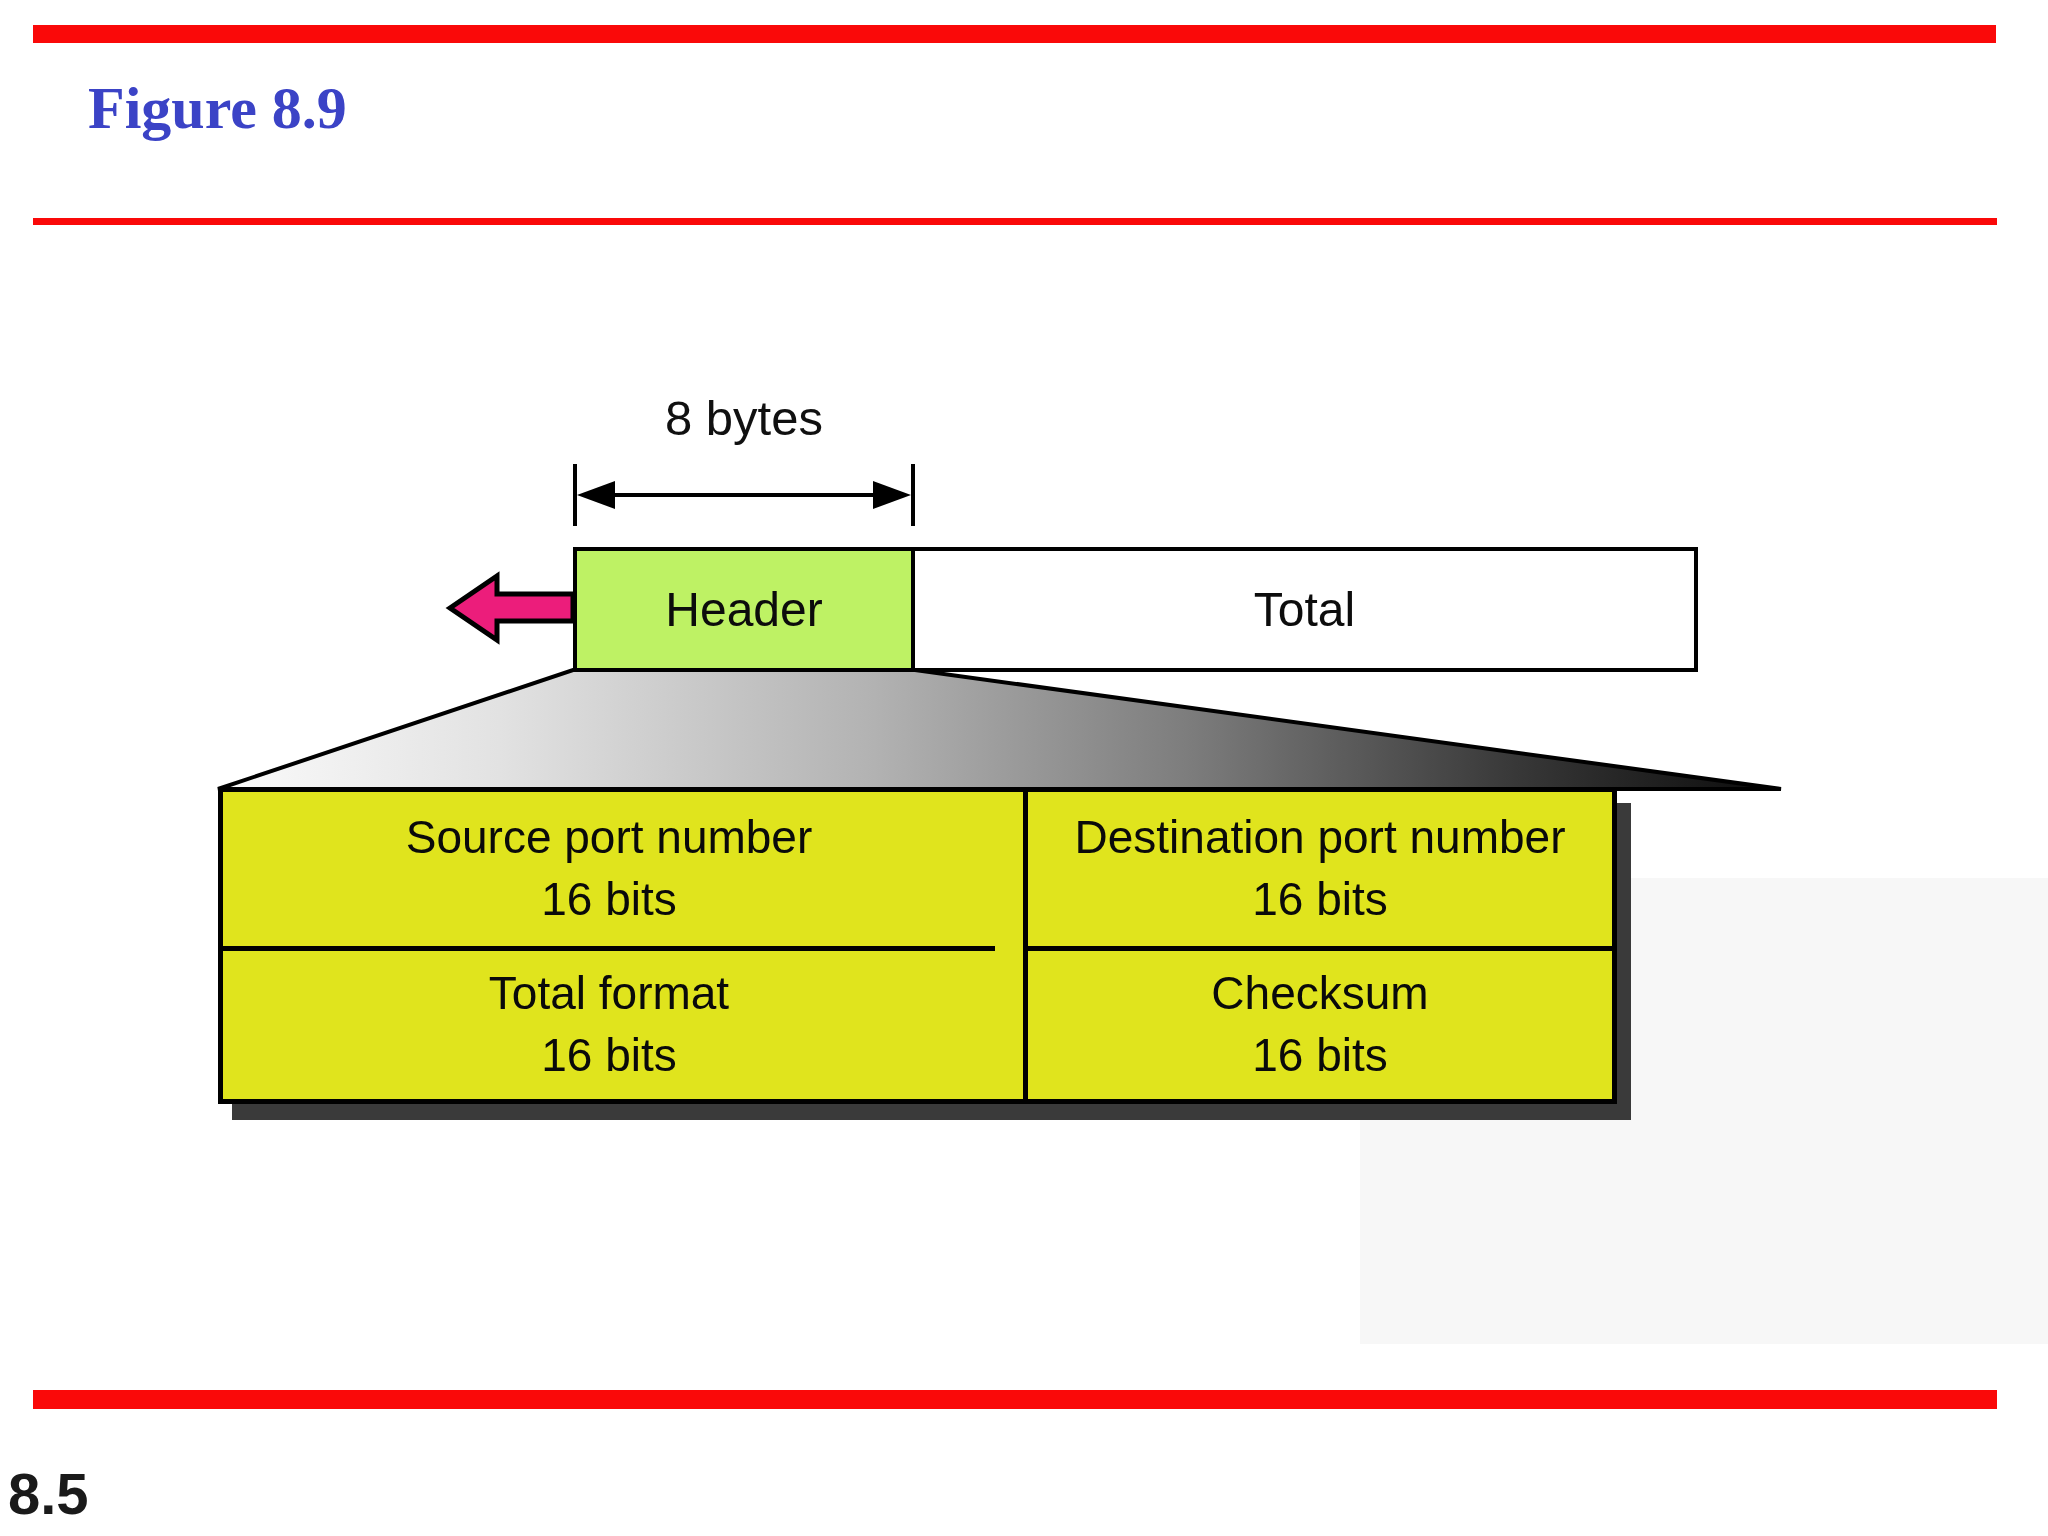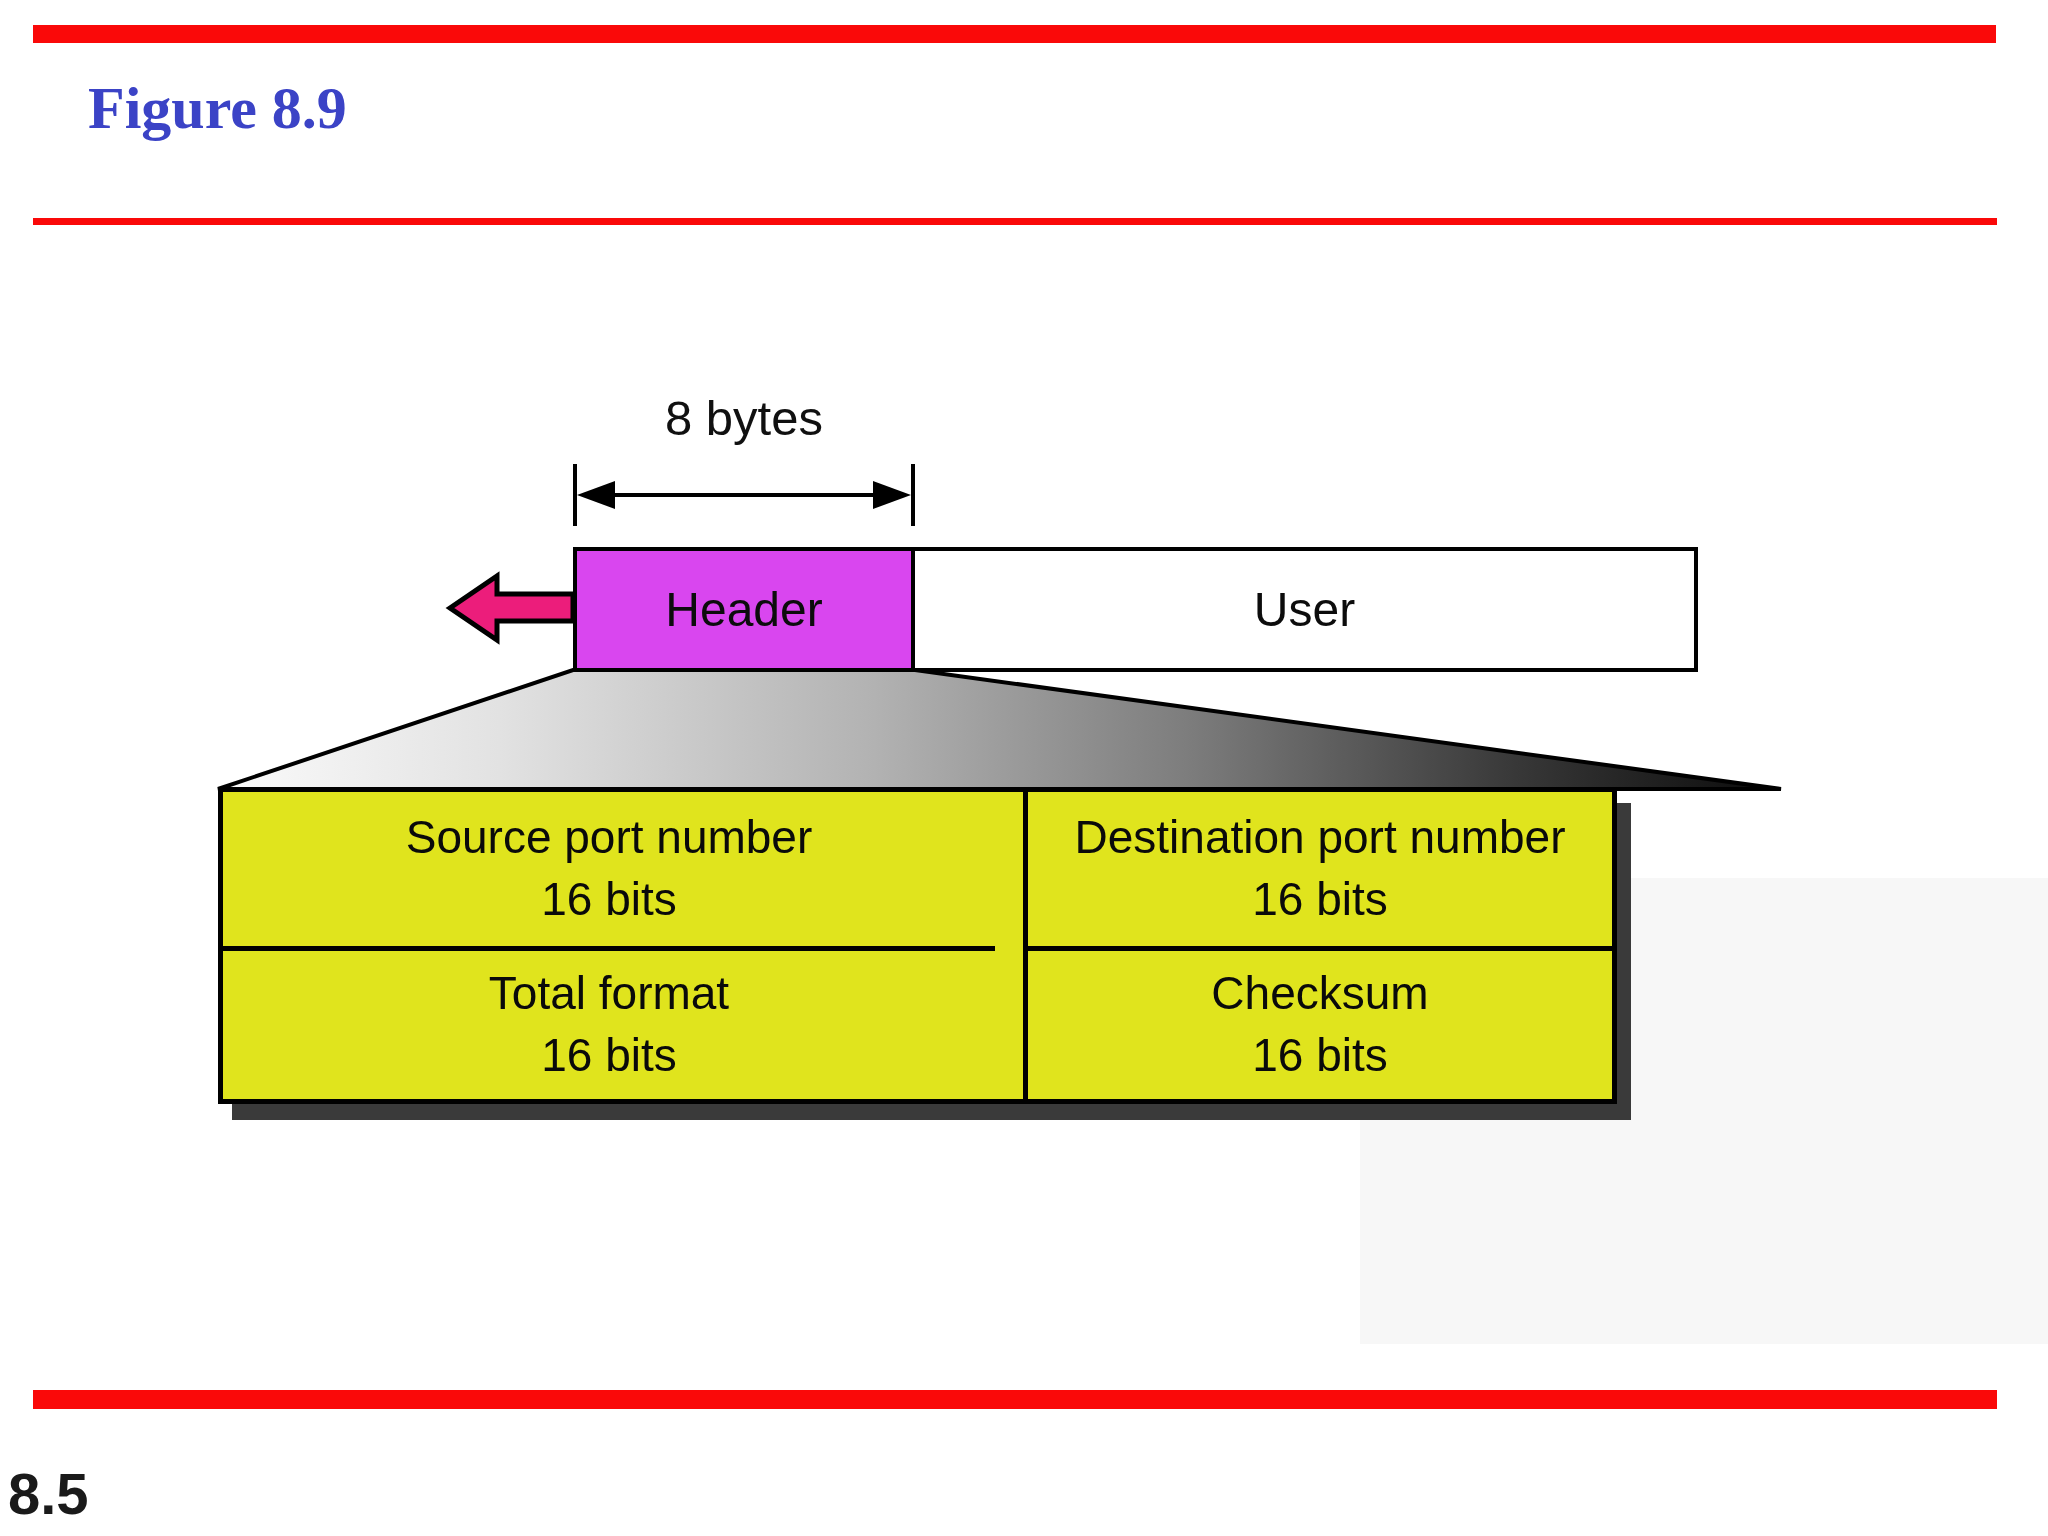--- a/index.html
+++ b/index.html
@@ -41,21 +41,21 @@
     position:absolute;left:573px;top:390px;width:342px;z-index:2;
     text-align:center;font-size:49px;color:#101010;
   }
   
   .pkt-box{
     position:absolute;top:547px;height:125px;z-index:2;
     box-sizing:border-box;border:4px solid #000;
     display:flex;align-items:center;justify-content:center;
     font-size:48px;color:#0c0c0c;
   }
-  .header-box{left:573px;width:342px;background:#d946ef;}
+  .header-box{left:573px;width:342px;background:#bef264;}
   .data-box{left:915px;width:783px;background:#ffffff;border-left:none;}
   
   .fields-table{
     position:absolute;left:218px;top:787px;width:1399px;height:317px;z-index:2;
     box-sizing:border-box;border:5px solid #000;background:#e0e41d;
     box-shadow:14px 16px 0 #3a3a3a;
     display:grid;grid-template-columns:772px 1fr;grid-template-rows:1fr 1fr;
   }
   .cell{
     display:flex;flex-direction:column;align-items:center;justify-content:center;
@@ -108,21 +108,21 @@
     <polygon points="450,608 497,576 497,594 573,594 573,621 497,621 497,640" stroke="#000000" stroke-width="5" stroke-linejoin="miter" fill="#ec1d7b"></polygon>
   </svg>
 
   <div class="size-label">8 bytes</div>
 
   <div class="pkt-box header-box">
     <span>Header</span>
   </div>
 
   <div class="pkt-box data-box">
-    <span>User</span>
+    <span>Total</span>
   </div>
 
   <div class="fields-table">
     <div class="cell">
       <span>Source port number</span>
       <span>16 bits</span>
     </div>
     <div class="cell cell-r">
       <span>Destination port number</span>
       <span>16 bits</span>

